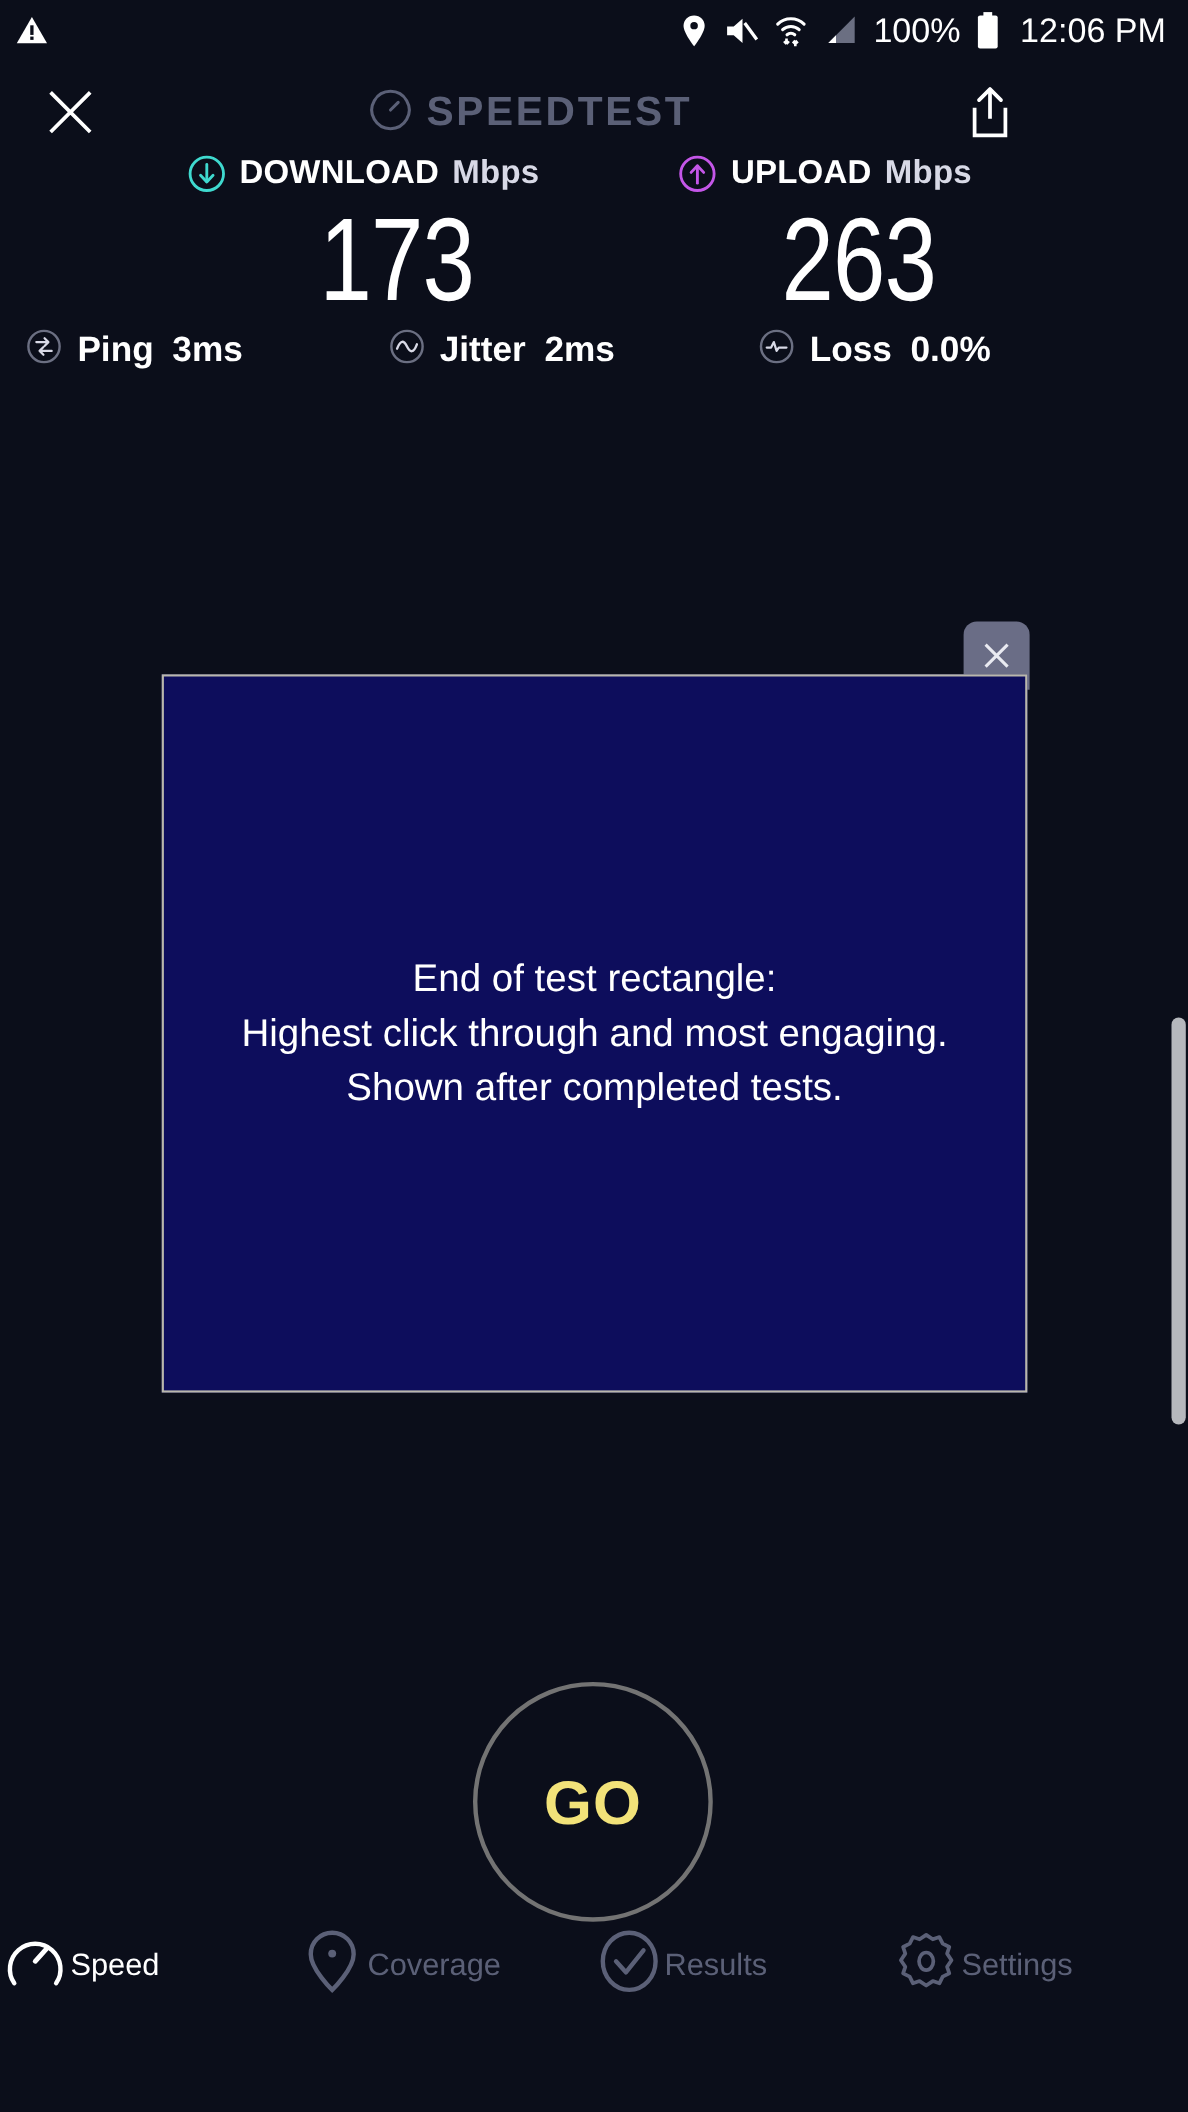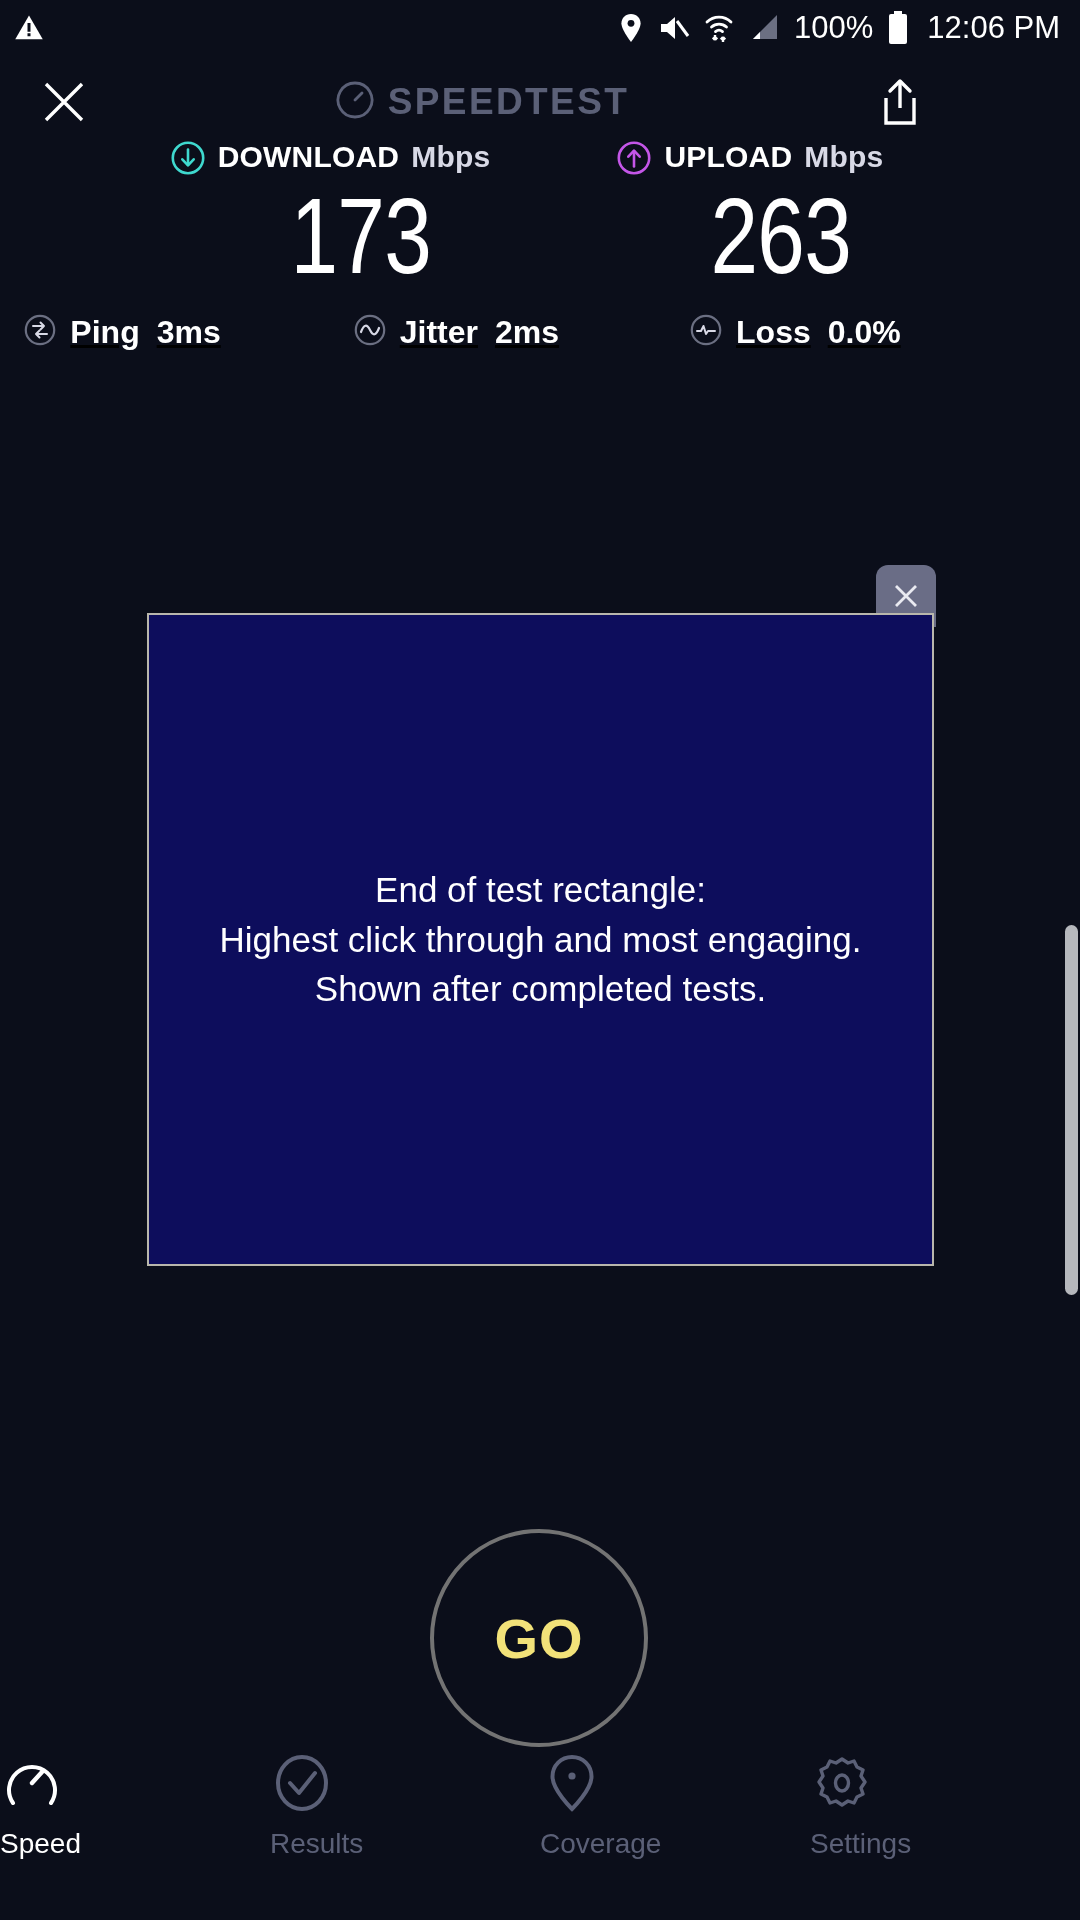--- a/index.html
+++ b/index.html
@@ -80,21 +80,21 @@
     transform-origin:center top;
     margin-top:2px;
   }
   #dl-block .metric-value { margin-left:62px; }
   #ul-block .metric-value { margin-left:62px; }
 
   
   #pjl-row {
     position:absolute; top:298px; left:0;
     width:876px; height:68px;
-    display:flex; align-items:center; justify-content:center;text-decoration:underline;
+    display:flex; align-items:flex-start; justify-content:center;
   }
   .pjl-item {
     display:flex; align-items:center; gap:13px;
     color:#ffffff;
   }
   .pjl-name { font-size:32px; font-weight:700; color:#ffffff; }
   .pjl-val  { font-size:32px; font-weight:700; color:#ffffff; margin-left:4px; }
   .pjl-sep {
     width:2px; height:48px; background:#4b4f63;
   }
@@ -155,21 +155,21 @@
   }
 
   
   #bottom-nav {
     position:absolute; left:0; bottom:0;
     width:1080px; height:190px;
     display:flex; align-items:flex-start;
   }
   .nav-item {
     flex:1;
-    display:flex; flex-direction:column; align-items:flex-start;
+    display:flex; flex-direction:row; align-items:center;
     padding-top:14px;
     cursor:pointer;
   }
   .nav-icon { height:78px; display:flex; align-items:center; justify-content:center; }
   .nav-label {
     margin-top:6px;
     font-size:28px;
     color:#5b6077;
     font-family:"Liberation Sans", sans-serif;
   }
@@ -359,35 +359,35 @@
           <path d="M13 52 A23 23 0 1 1 51 52" stroke="#ffffff" stroke-width="4" fill="none" stroke-linecap="round"></path>
           <path d="M32 32 L42 21" stroke="#ffffff" stroke-width="4.4" fill="none" stroke-linecap="round"></path>
         </svg>
       </span>
       <span class="nav-label">Speed</span>
     </div>
 
     <div class="nav-item">
       <span class="nav-icon">
         <svg width="64" height="64" viewBox="0 0 64 64">
-          <ellipse cx="32" cy="32" rx="24" ry="26" stroke="#5b6077" stroke-width="4" fill="none"></ellipse>
-          <path d="M20 32 L29 42 L45 22" stroke="#5b6077" stroke-width="4" fill="none" stroke-linecap="round" stroke-linejoin="round"></path>
-        </svg>
-      </span>
-      <span class="nav-label">Results</span>
+          <path d="M32 6 C21 6 12.5 14.6 12.5 25.5 C12.5 39 32 58 32 58 C32 58 51.5 39 51.5 25.5 C51.5 14.6 43 6 32 6 Z" stroke="#5b6077" stroke-width="4" fill="none"></path>
+          <circle cx="32" cy="25" r="3.6" fill="#5b6077"></circle>
+        </svg>
+      </span>
+      <span class="nav-label">Coverage</span>
     </div>
 
     <div class="nav-item">
       <span class="nav-icon">
         <svg width="64" height="64" viewBox="0 0 64 64">
-          <path d="M32 6 C21 6 12.5 14.6 12.5 25.5 C12.5 39 32 58 32 58 C32 58 51.5 39 51.5 25.5 C51.5 14.6 43 6 32 6 Z" stroke="#5b6077" stroke-width="4" fill="none"></path>
-          <circle cx="32" cy="25" r="3.6" fill="#5b6077"></circle>
-        </svg>
-      </span>
-      <span class="nav-label">Coverage</span>
+          <ellipse cx="32" cy="32" rx="24" ry="26" stroke="#5b6077" stroke-width="4" fill="none"></ellipse>
+          <path d="M20 32 L29 42 L45 22" stroke="#5b6077" stroke-width="4" fill="none" stroke-linecap="round" stroke-linejoin="round"></path>
+        </svg>
+      </span>
+      <span class="nav-label">Results</span>
     </div>
 
     <div class="nav-item">
       <span class="nav-icon">
         <svg width="64" height="64" viewBox="0 0 64 64">
           <path d="M32 8 l6 4 6 -2 3 6 6 3 -2 6 4 6 -4 6 2 6 -6 3 -3 6 -6 -2 -6 4 -6 -4 -6 2 -3 -6 -6 -3 2 -6 -4 -6 4 -6 -2 -6 6 -3 3 -6 6 2 Z" stroke="#5b6077" stroke-width="3.4" fill="none" stroke-linejoin="round"></path>
           <ellipse cx="32" cy="32" rx="6.5" ry="8" stroke="#5b6077" stroke-width="3.4" fill="none"></ellipse>
         </svg>
       </span>
       <span class="nav-label">Settings</span>

